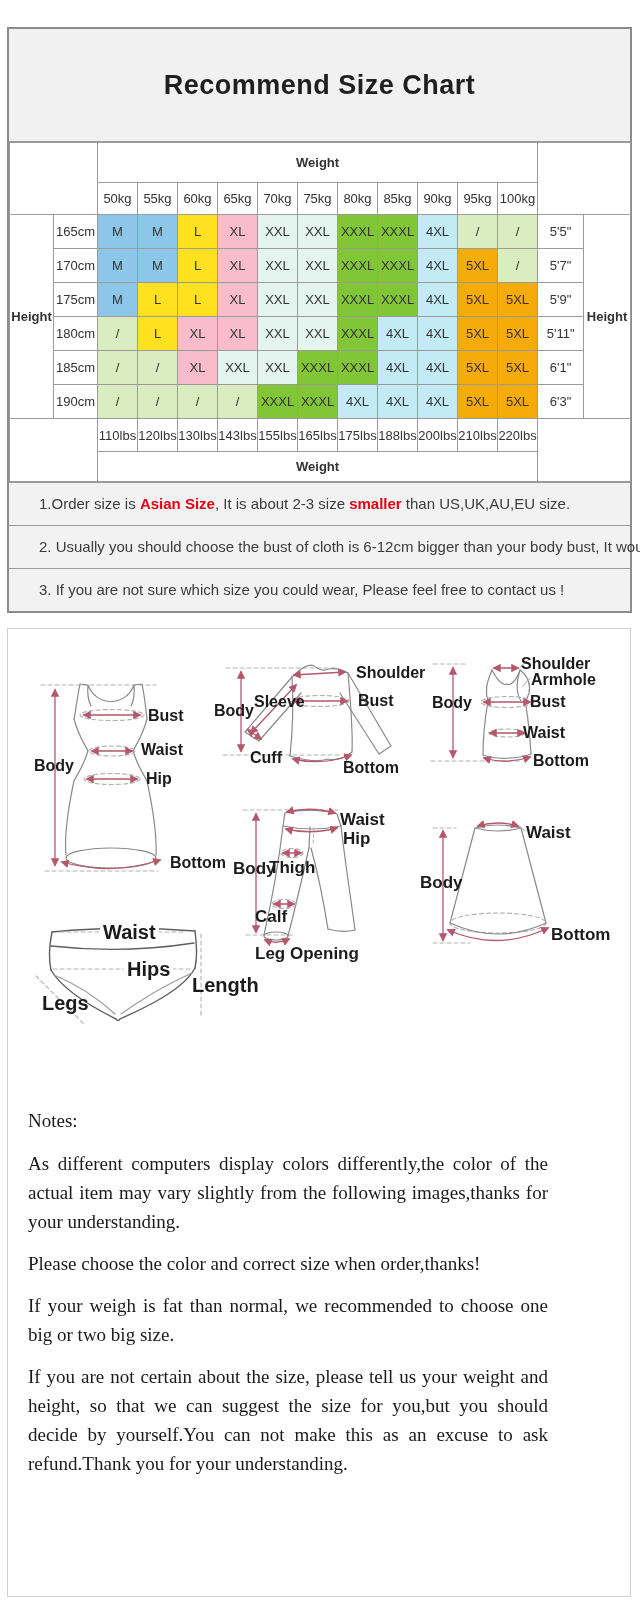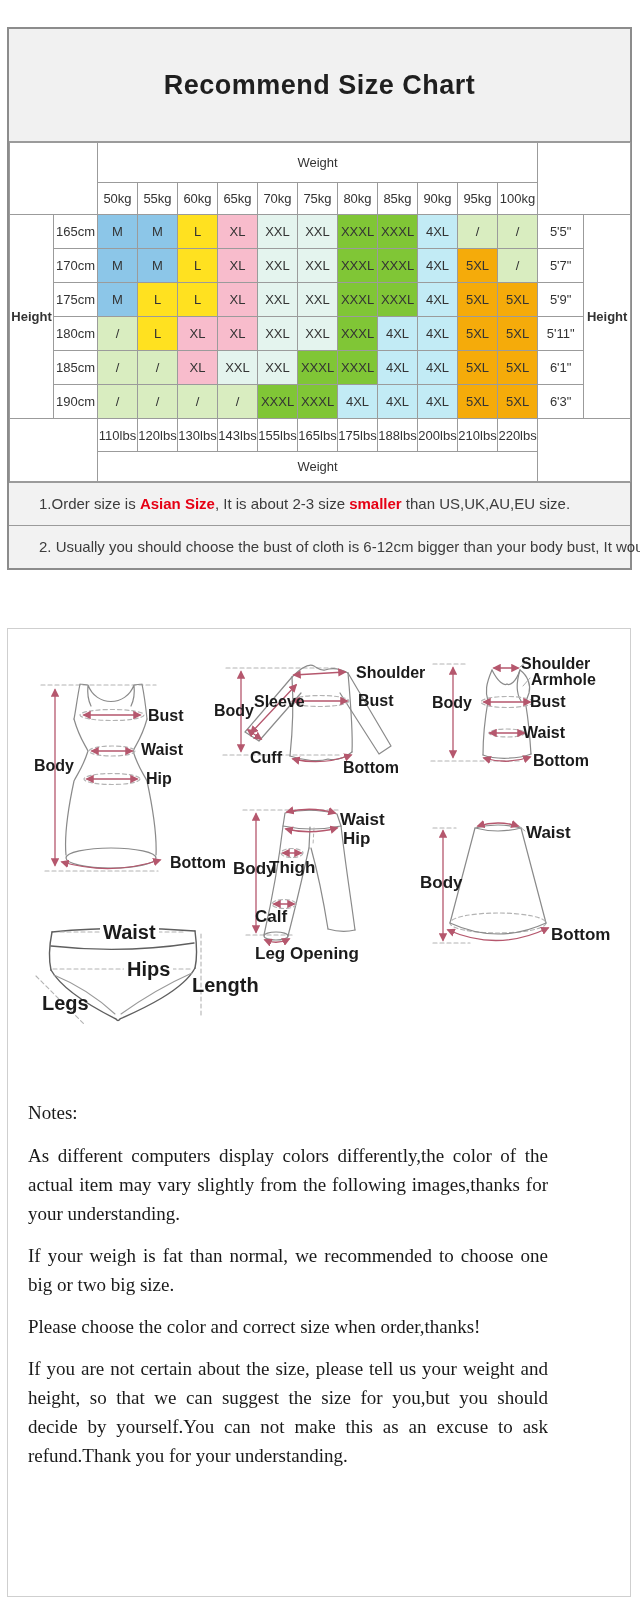--- a/index.html
+++ b/index.html
@@ -9,38 +9,38 @@
   
   .chart-box{position:absolute;left:7px;top:27px;width:621px;border:2px solid #8c8c8c;background:#fff;}
   .chart-title{height:112px;background:#f1f1f1;border-bottom:1px solid #9b9b9b;
                display:flex;align-items:center;justify-content:center;
                font-size:27px;font-weight:bold;color:#1f1f1f;letter-spacing:.5px;}
   table.size{border-collapse:collapse;table-layout:fixed;width:621px;}
   table.size td{border:1px solid #9b9b9b;text-align:center;vertical-align:middle;
                 font-size:13px;color:#333;padding:0;overflow:hidden;}
   tr.t-head1{height:40px;} tr.t-head2{height:32px;} tr.t-size{height:34px;}
   tr.t-lbs{height:33px;} tr.t-head3{height:30px;}
-  td.wlabel{font-weight:normal;font-size:14px;color:#222;}
+  td.wlabel{font-weight:bold;font-size:14px;color:#222;}
   td.hlabel{font-weight:bold;font-size:14px;color:#222;}
   td.sz{font-size:13.5px;color:#2f2f2f;}
   .tbl-note{height:42px;line-height:42px;background:#f2f2f2;border-top:1px solid #9b9b9b;
             padding-left:30px;font-size:15px;color:#3c3c3c;white-space:nowrap;}
   .red{color:#e60014;font-weight:bold;}
 
   
   .info-box{position:absolute;left:7px;top:628px;width:622px;height:967px;
             border:1px solid #cfcfcf;background:#fff;}
   .diagram-svg{position:absolute;left:0;top:0;}
   .dlabel{position:absolute;font-size:16px;font-weight:600;color:#1b1b1b;white-space:nowrap;}
   .s17{font-size:17px;} .s20{font-size:20px;font-weight:700;}
   .wbg{background:#ffffff;padding:0 3px;}
 
   .notes{position:absolute;left:20px;top:465px;width:520px;
          font-family:"Liberation Serif", serif;font-size:19px;color:#1a1a1a;line-height:29px;}
-  .notes h3{font-size:19px;font-weight:normal;margin:4px 0 14px 0;}
+  .notes h3{font-size:19px;font-weight:normal;margin:12px 0 14px 0;}
   .notes p{margin:0 0 13px 0;text-align:justify;}
 </style>
 </head>
 <body>
 
 <div class="chart-box">
   <div class="chart-title">Recommend Size Chart</div>
 
   <table class="size">
     <colgroup>
@@ -191,20 +191,21 @@
     <tr class="t-head3">
       <td colspan="11" class="wlabel">Weight</td>
     </tr>
   </tbody>
     </table>
 
   <div class="tbl-note">
     <span>1.Order size is </span><span class="red">Asian Size</span><span>, It is about 2-3 size </span><span class="red">smaller</span><span> than US,UK,AU,EU size.</span>
   </div>
   <div class="tbl-note">2. Usually you should choose the bust of cloth is 6-12cm bigger than your body bust, It would fit well.</div>
+  <div class="tbl-note">3. If you are not sure which size you could wear, Please feel free to contact us !</div>
 </div>
 
 <div class="info-box">
 
   <svg class="diagram-svg" width="622" height="430" viewBox="0 0 622 430">
     <defs>
       <marker id="arr" viewBox="0 0 10 10" refX="8" refY="5" markerWidth="6.5" markerHeight="6.5" orient="auto-start-reverse">
           <path d="M0,0 L10,5 L0,10 z" fill="#b5576d"></path>
         </marker>
     </defs>
@@ -354,17 +355,17 @@
   <span class="dlabel s17" style="left:543px;top:296px">Bottom</span>
 
   <span class="dlabel s20 wbg" style="left:92px;top:292px">Waist</span>
   <span class="dlabel s20 wbg" style="left:116px;top:329px">Hips</span>
   <span class="dlabel s20" style="left:34px;top:363px">Legs</span>
   <span class="dlabel s20" style="left:184px;top:345px">Length</span>
 
   <div class="notes">
     <h3>Notes:</h3>
     <p>As different computers display colors differently,the color of the actual item may vary slightly from the following images,thanks for your understanding.</p>
+    <p>Please choose the color and correct size when order,thanks!</p>
     <p>If your weigh is fat than normal, we recommended to choose one big or two big size.</p>
-    <p>Please choose the color and correct size when order,thanks!</p>
     <p>If you are not certain about the size, please tell us your weight and height, so that we can suggest the size for you,but you should decide by yourself.You can not make this as an excuse to ask refund.Thank you for your understanding.</p>
   </div>
 </div>
 
 </body></html>

